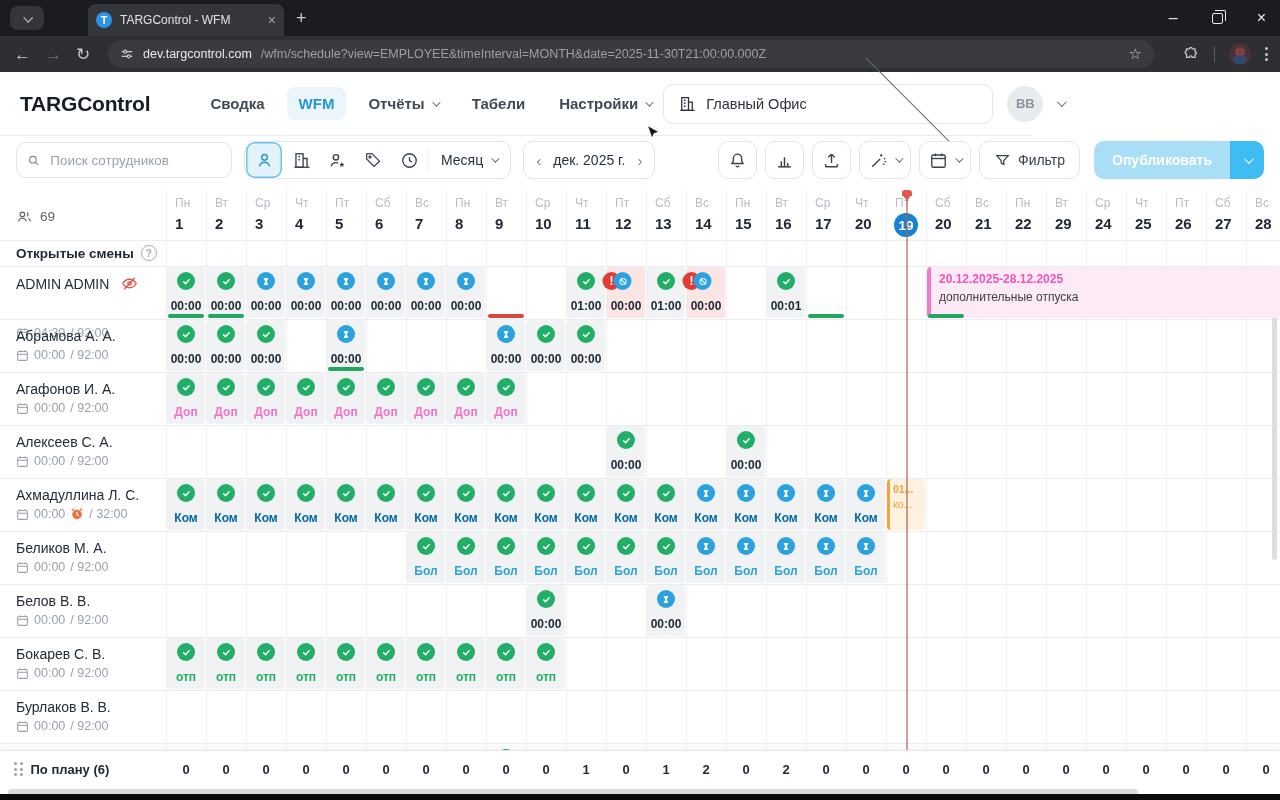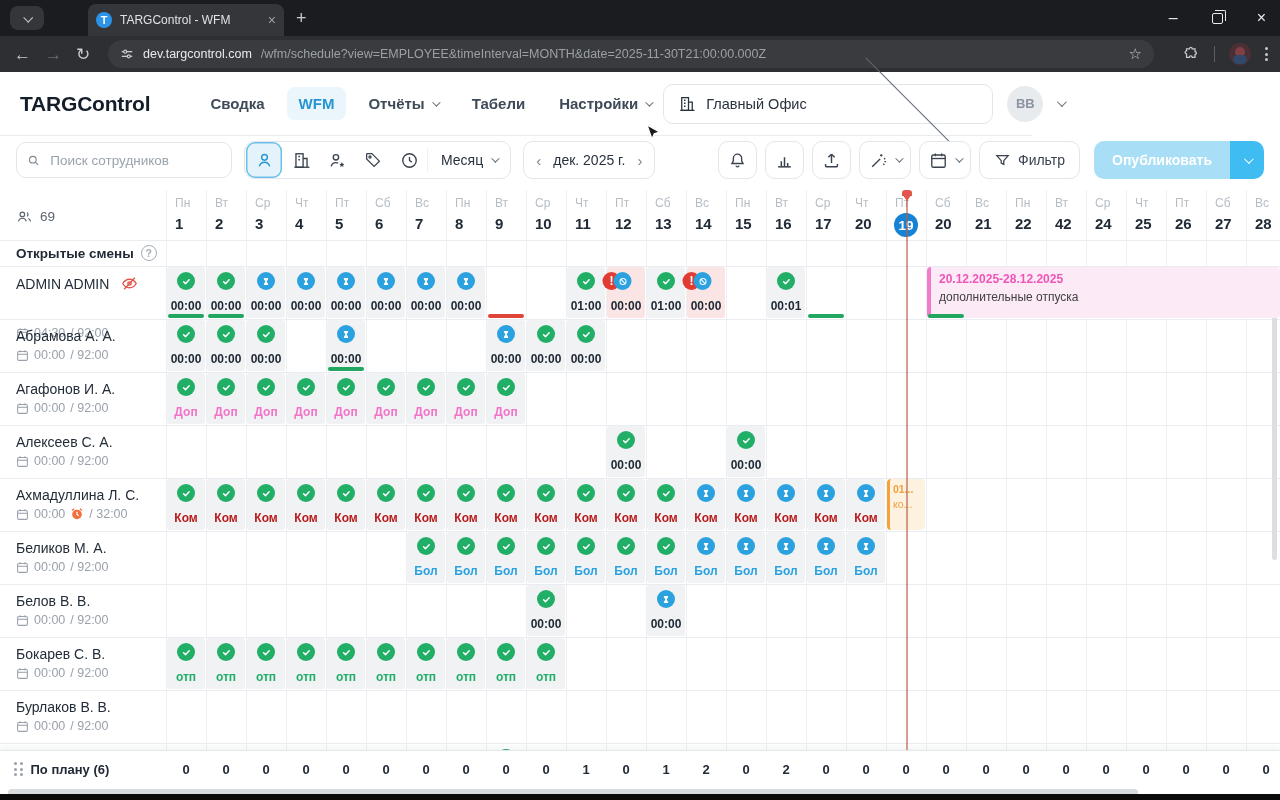--- a/index.html
+++ b/index.html
@@ -81,21 +81,21 @@
   .cell.bg-g{background:#f1f2f4;}
   .cell.bg-p{background:#fbe5e4;}
   .cicon{position:absolute;top:5px;left:50%;transform:translateX(-50%);width:18px;height:18px;border-radius:50%;display:flex;align-items:center;justify-content:center;}
   .cicon.green{background:#21ae66;}
   .cicon.blue{background:#2ba2df;}
   .cicon.red{background:#e23c32;color:#fff;font-size:12px;font-weight:800;}
   .combo{position:absolute;top:5px;left:50%;transform:translateX(-50%);width:29px;height:18px;}
   .combo .a{position:absolute;left:0;top:0;}
   .combo .b{position:absolute;left:11px;top:0;}
   .clab{position:absolute;bottom:5px;left:0;width:100%;text-align:center;font-size:12px;font-weight:700;color:#1d2733;}
-  .clab.pink{color:#f273c8;}.clab.orange{color:#b91c1c;}.clab.blue{color:#2ba2df;}.clab.green{color:#21ae66;}
+  .clab.pink{color:#f273c8;}.clab.orange{color:#0369a1;}.clab.blue{color:#2ba2df;}.clab.green{color:#21ae66;}
   .strip{position:absolute;height:4px;width:36px;border-radius:3px;}
   .strip.green{background:#21a75f;}
   .strip.red{background:#df4538;}
   .annot{position:absolute;border-radius:4px;padding:5px 8px;overflow:hidden;}
   .annot.pink{background:#fdeaf7;border-left:4px solid #f07cc9;}
   .annot.pink .l1{color:#ee56b7;font-size:12px;font-weight:700;white-space:nowrap;}
   .annot.pink .l2{color:#404040;font-size:12px;margin-top:4px;white-space:nowrap;}
   .annot.orange{background:#fdf2df;border-left:3px solid #f2a33c;padding:4px 3px;}
   .annot.orange .l1{color:#f0a03c;font-size:10.5px;font-weight:700;white-space:nowrap;}
   .annot.orange .l2{color:#f0a03c;font-size:10.5px;margin-top:3px;white-space:nowrap;}
@@ -392,21 +392,21 @@
       <div class="daynum" style="left: 855px; top: 32px;">20</div>
       <div class="dayname" style="left: 895px; top: 13px;">Пт</div>
       <div class="daysel" style="left: 894px; top: 30px;">19</div>
       <div class="dayname" style="left: 935px; top: 13px;">Сб</div>
       <div class="daynum" style="left: 935px; top: 32px;">20</div>
       <div class="dayname" style="left: 975px; top: 13px;">Вс</div>
       <div class="daynum" style="left: 975px; top: 32px;">21</div>
       <div class="dayname" style="left: 1015px; top: 13px;">Пн</div>
       <div class="daynum" style="left: 1015px; top: 32px;">22</div>
       <div class="dayname" style="left: 1055px; top: 13px;">Вт</div>
-      <div class="daynum" style="left: 1055px; top: 32px;">42</div>
+      <div class="daynum" style="left: 1055px; top: 32px;">29</div>
       <div class="dayname" style="left: 1095px; top: 13px;">Ср</div>
       <div class="daynum" style="left: 1095px; top: 32px;">24</div>
       <div class="dayname" style="left: 1135px; top: 13px;">Чт</div>
       <div class="daynum" style="left: 1135px; top: 32px;">25</div>
       <div class="dayname" style="left: 1175px; top: 13px;">Пт</div>
       <div class="daynum" style="left: 1175px; top: 32px;">26</div>
       <div class="dayname" style="left: 1215px; top: 13px;">Сб</div>
       <div class="daynum" style="left: 1215px; top: 32px;">27</div>
       <div class="dayname" style="left: 1255px; top: 13px;">Вс</div>
       <div class="daynum" style="left: 1255px; top: 32px;">28</div>

